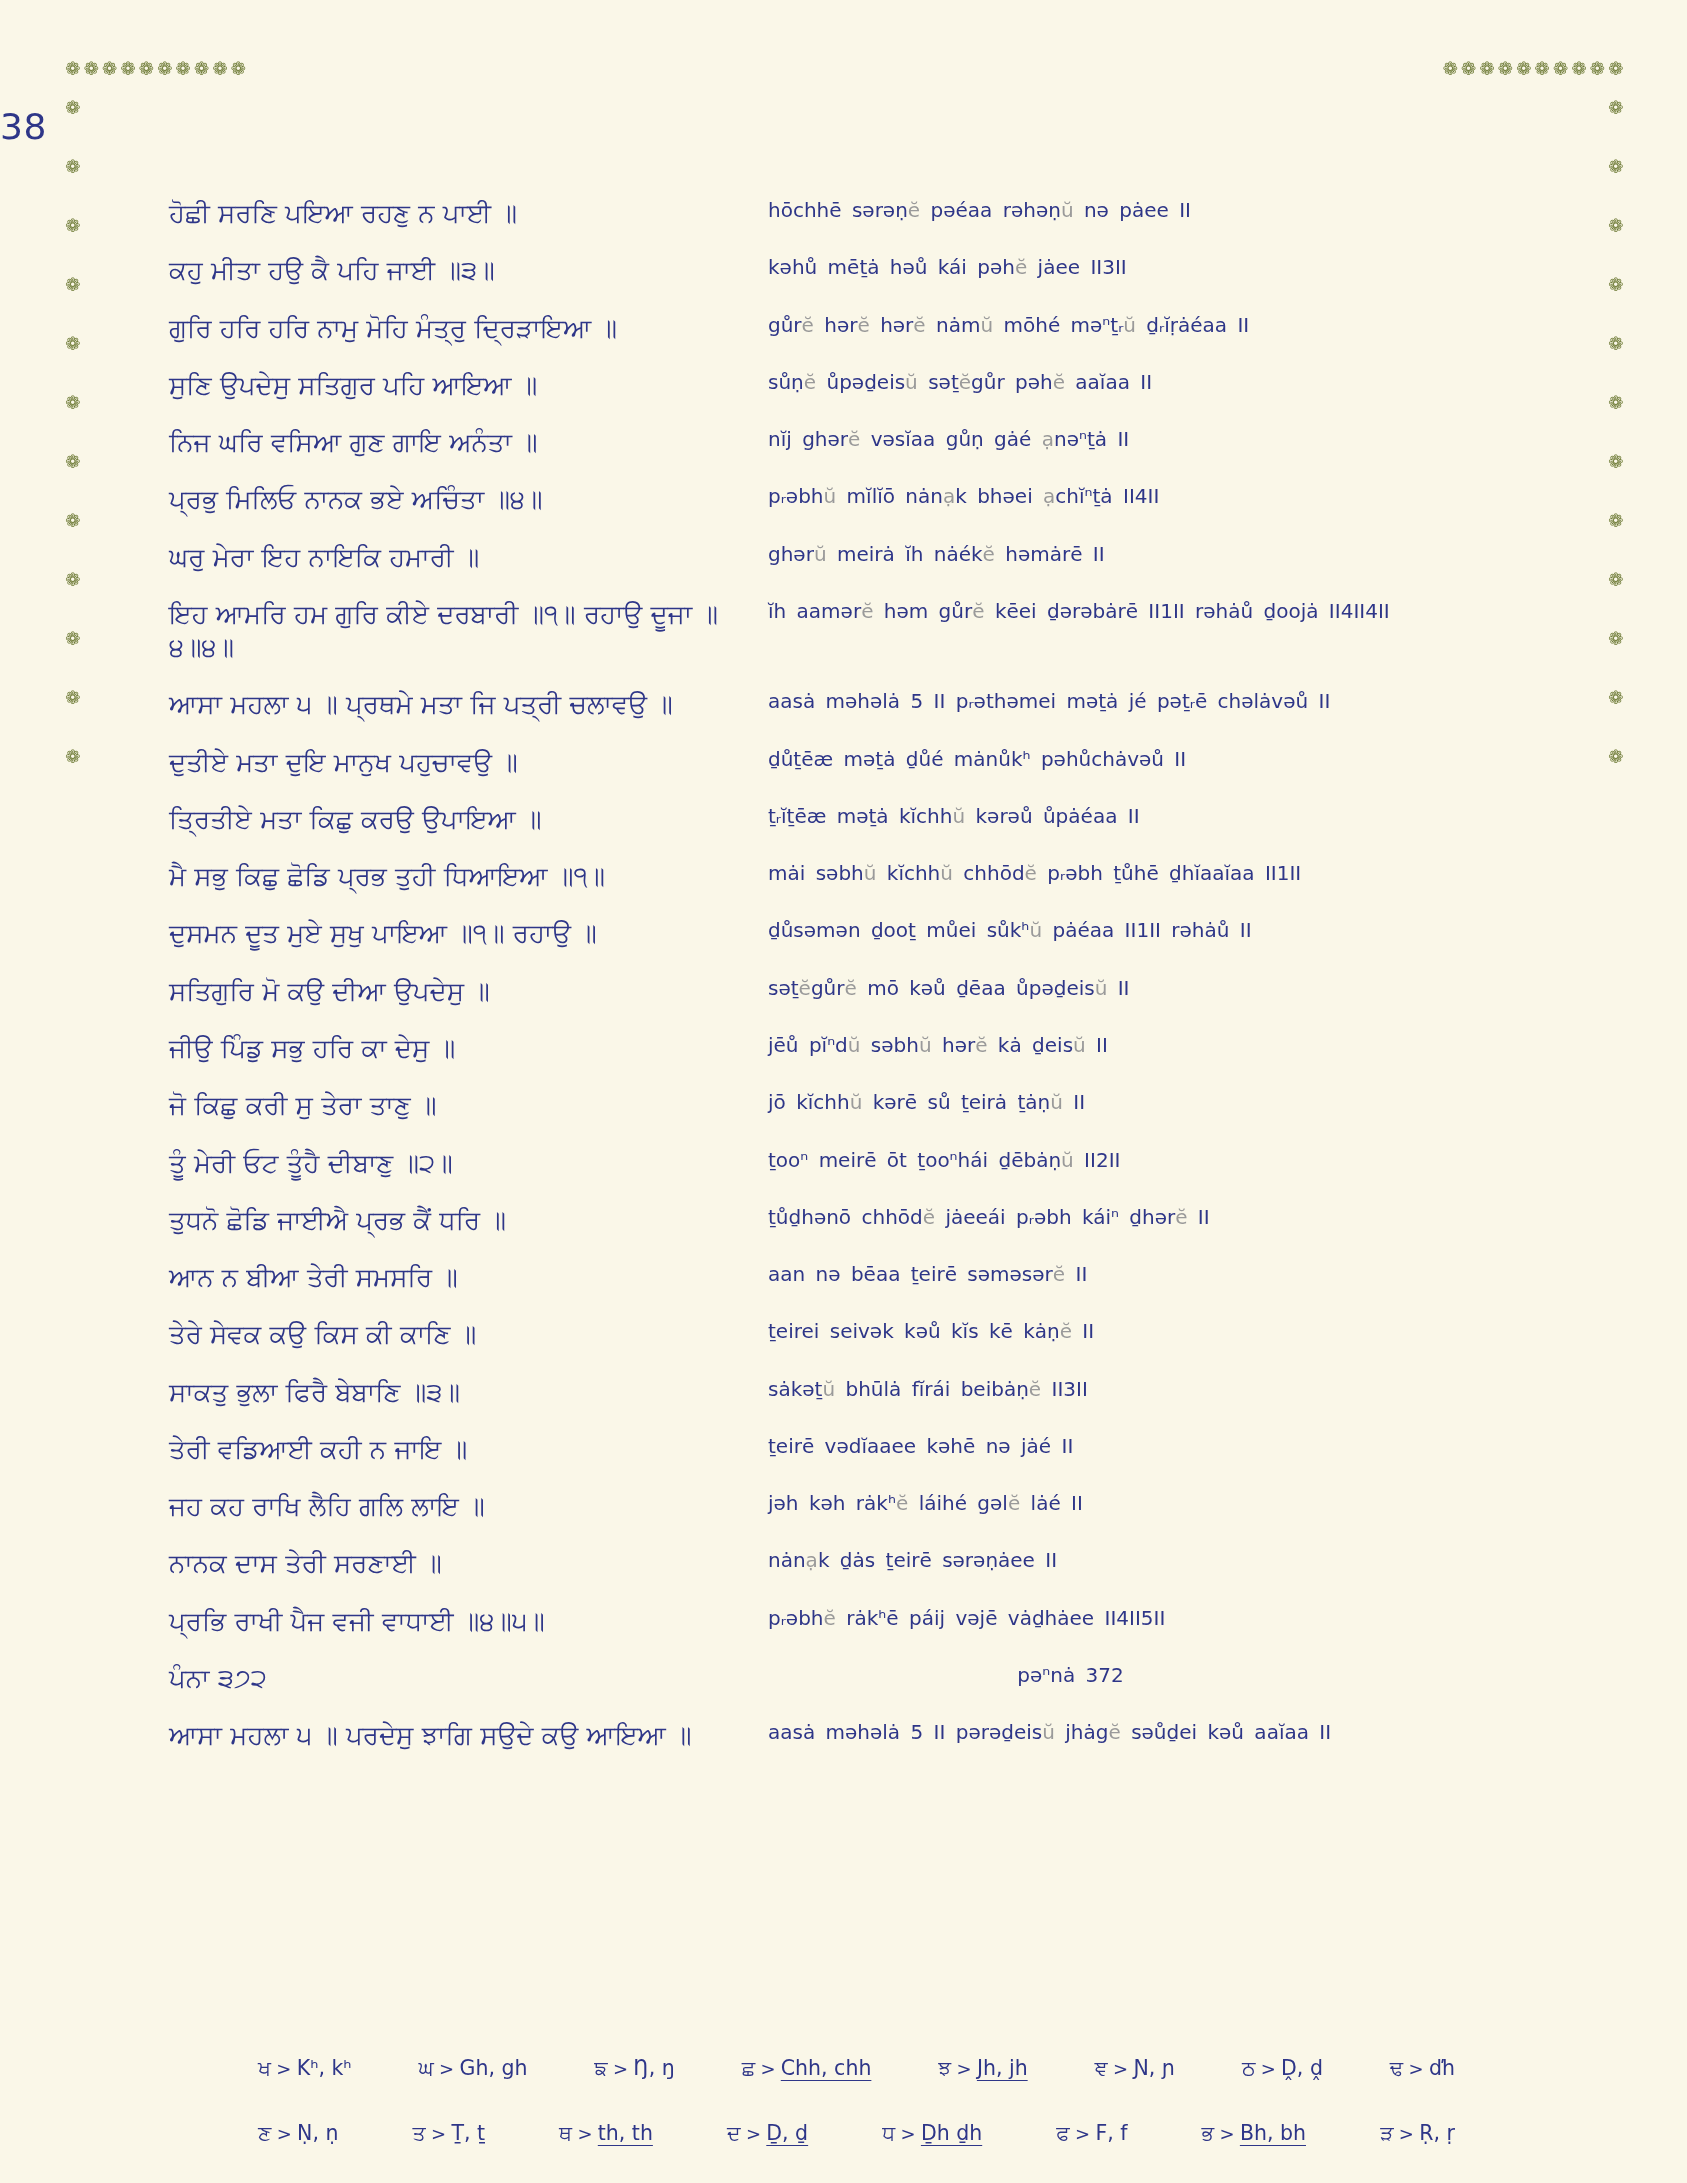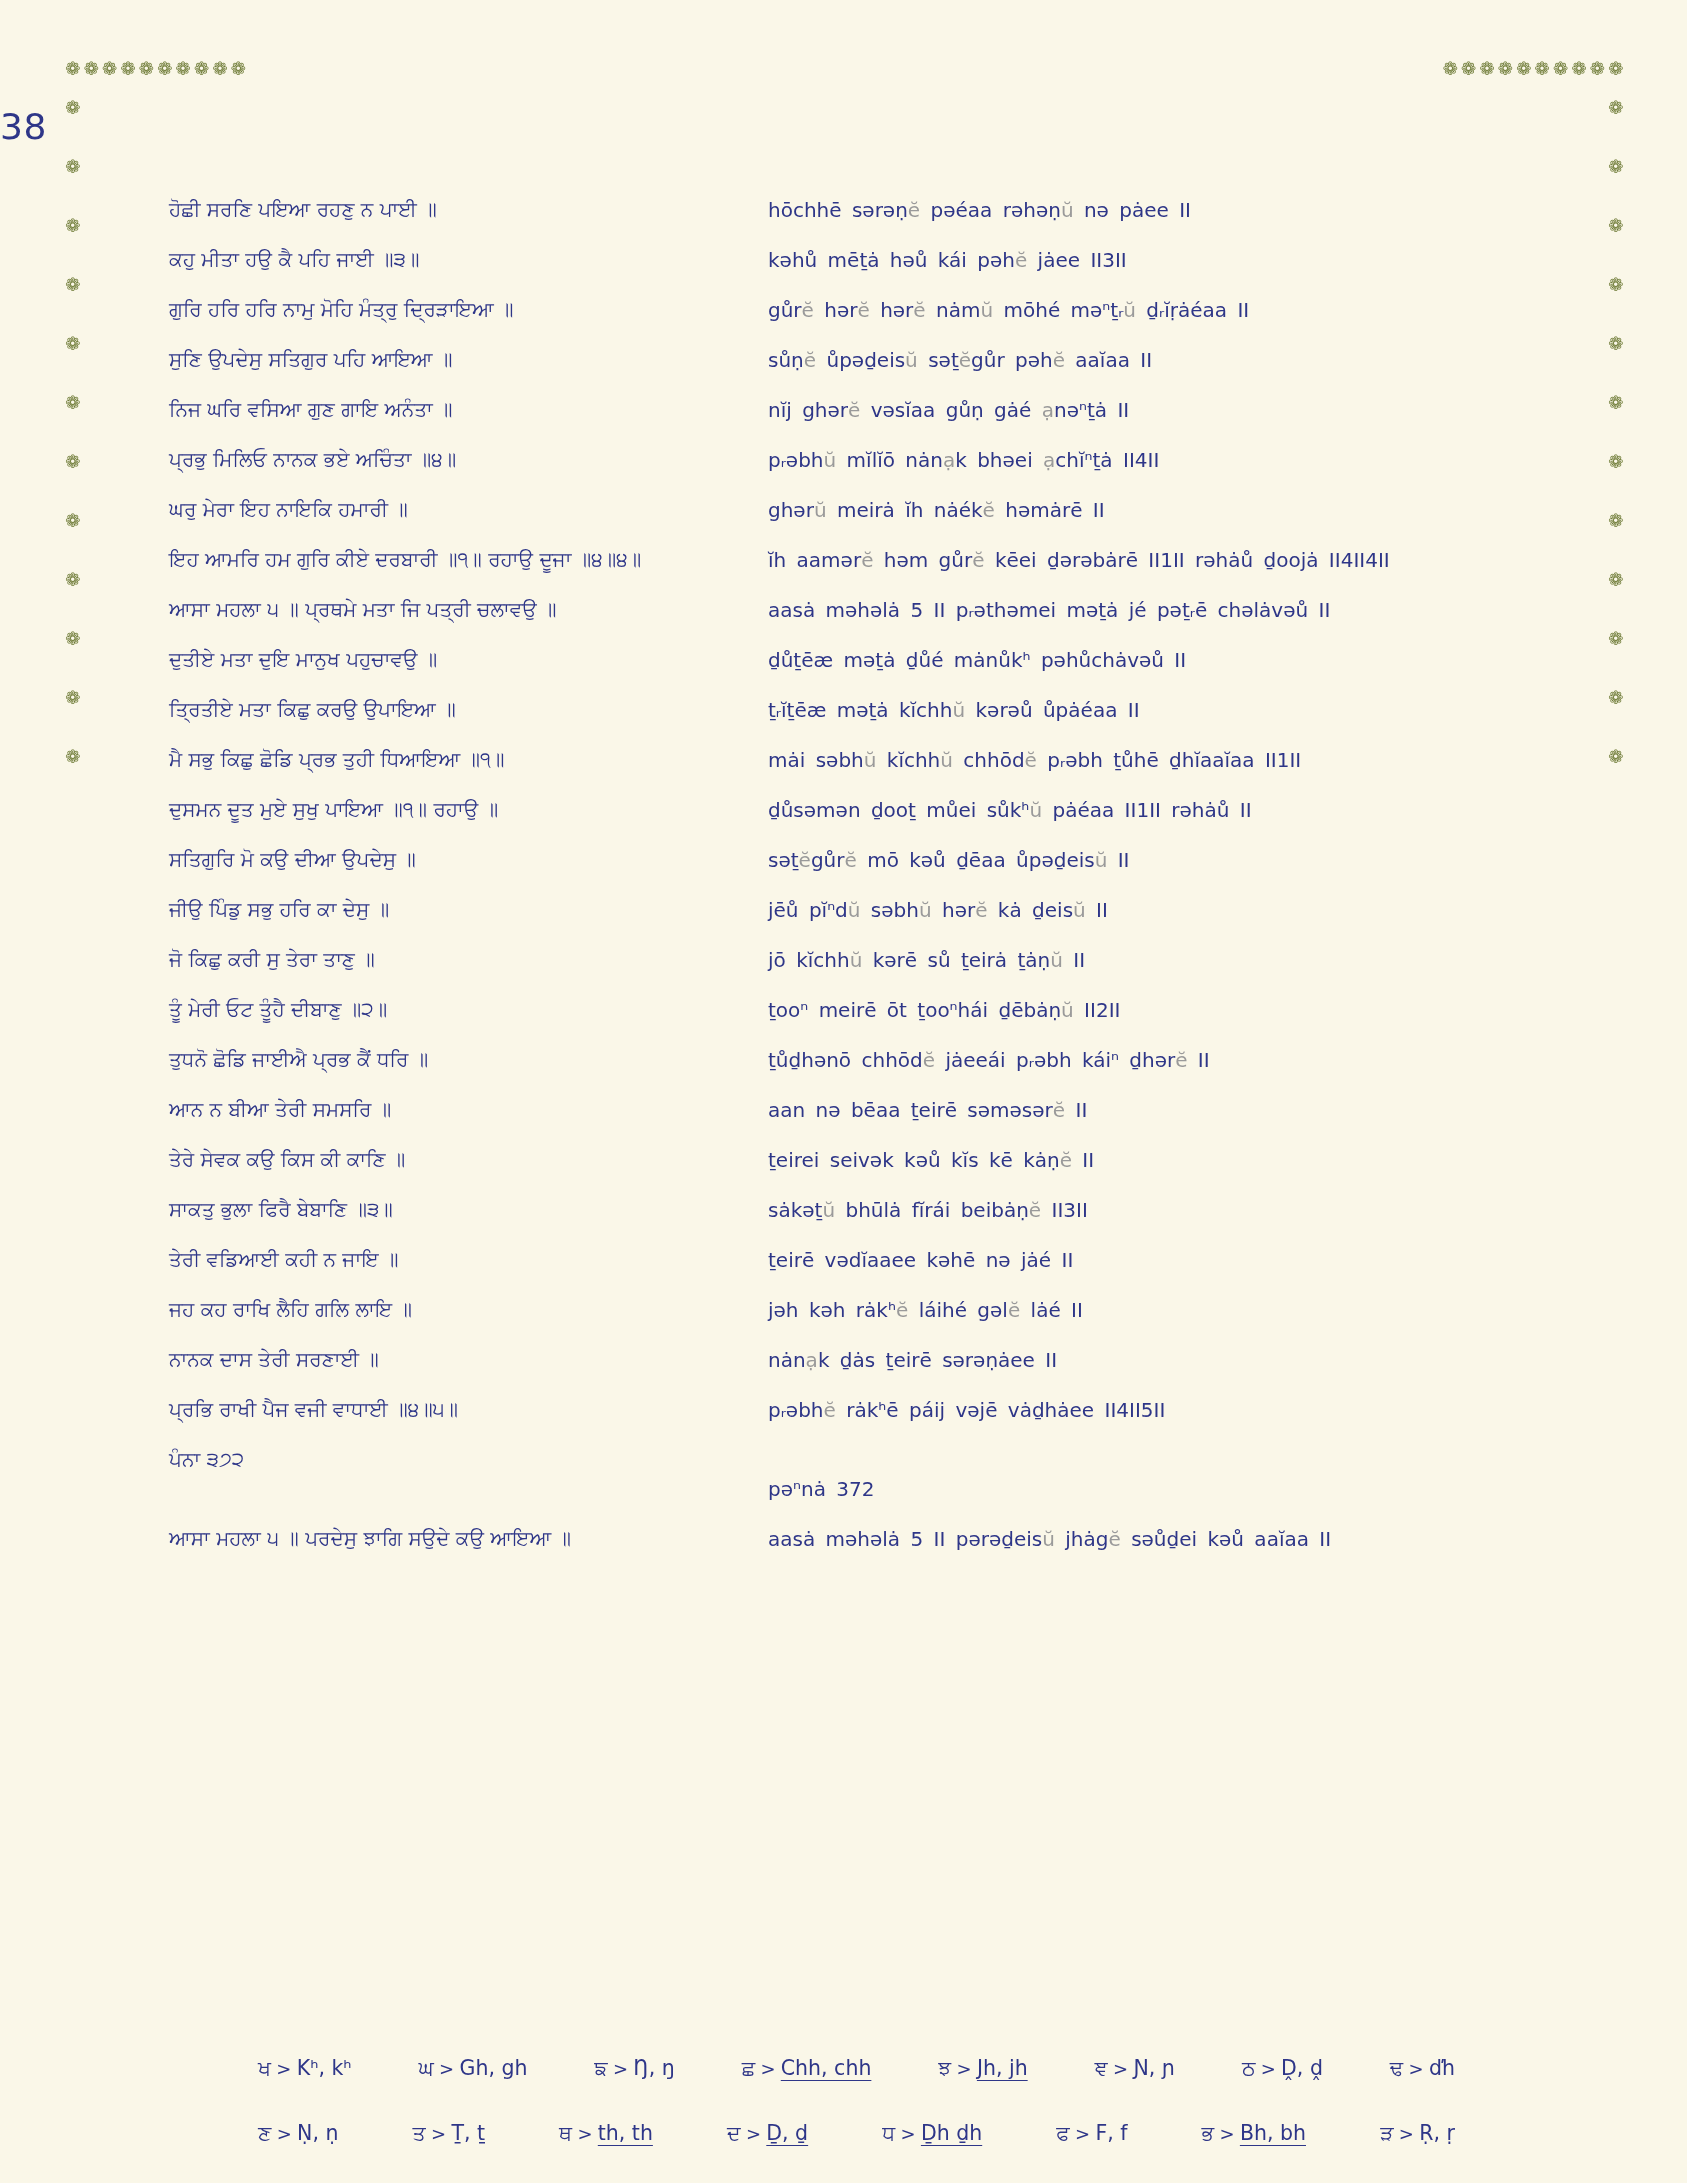--- a/index.html
+++ b/index.html
@@ -22,26 +22,26 @@
   .fl-col{position:absolute;display:flex;flex-direction:column;gap:41px;line-height:1;}
   .fl-row-left{top:60px;left:65px;}
   .fl-row-right{top:60px;right:64px;}
   .fl-col-left{top:99px;left:65px;}
   .fl-col-right{top:99px;right:64px;}
   .flower{font-size:18px;color:#6d7a35;line-height:1;}
   
   .content{position:absolute;top:197px;left:169px;width:1376px;}
   .vrow{display:grid;grid-template-columns:599px 1fr;margin-bottom:24px;}
   .gurmukhi{
-    font-size:20px;line-height:1.28;padding-right:30px;
+    font-size:26px;line-height:1.28;padding-right:30px;
     font-family:"DejaVu Sans","Liberation Sans",sans-serif;
   }
   .roman{font-size:20px;line-height:1.3;word-spacing:4px;}
   .vrow.center .gurmukhi{text-align:left;padding-right:79px;}
-  .vrow.center .roman{text-align:left;padding-right:172px;margin-top:29px;}
+  .vrow.center .roman{text-align:center;padding-right:172px;}
   .dim{color:#9a9a9a;}
   
   .legend{
     position:absolute;left:258px;right:232px;top:2024px;
     display:flex;flex-direction:column;gap:9.3px;
     font-size:20.5px;
   }
   .legend-row{display:flex;justify-content:space-between;margin-top:32px;}
   .legend-item{white-space:nowrap;}
   .legend-item .sep{margin:0 5.3px;font-size:18px;}

